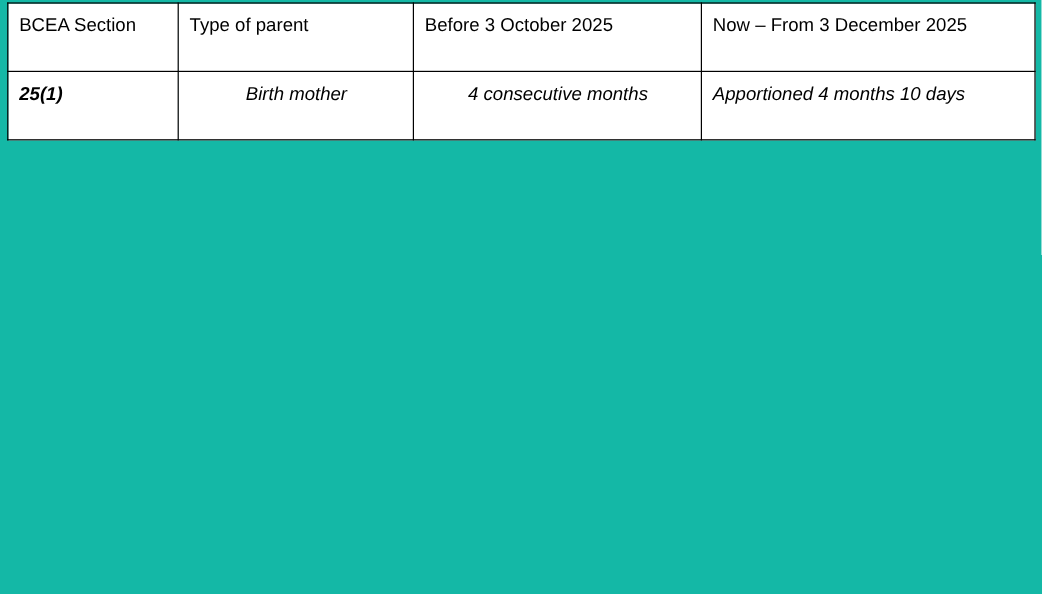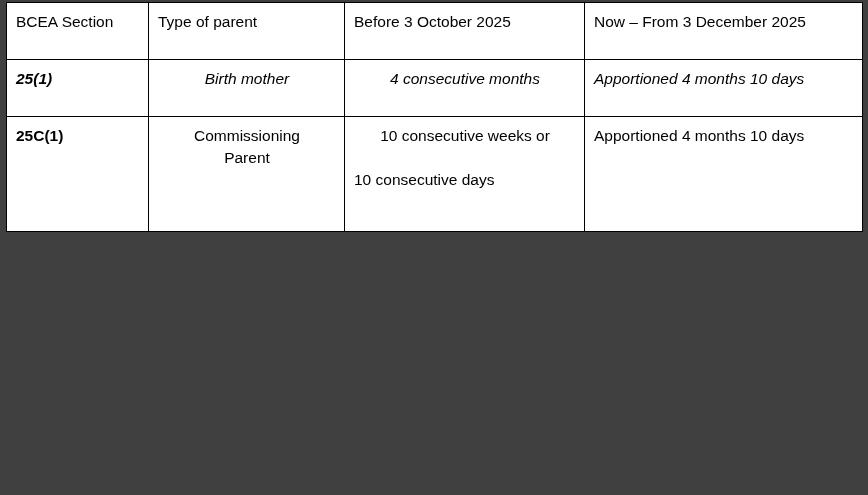--- a/index.html
+++ b/index.html
@@ -8,21 +8,21 @@
     background: #ffffff;
   }
   body {
     font-family: "Liberation Sans", sans-serif;
     color: #000000;
   }
   .page {
     width: 868px;
     height: 495px;
     position: relative;
-    background: #404040;
+    background: #14b8a6;
     overflow: hidden;
     box-sizing: border-box;
   }
   table.bcea-table {
     border-collapse: collapse;
     width: 856px;
     margin-left: 6px;
     margin-top: 2px;
     table-layout: fixed;
   }
@@ -97,27 +97,15 @@
       <tr class="row-1">
         <td class="sect">25(1)</td>
         <td>
           <span class="plain-line">Birth mother</span>
         </td>
         <td>
           <span class="plain-line">4 consecutive months</span>
         </td>
         <td>Apportioned 4 months 10 days</td>
       </tr>
-      <tr class="row-4">
-        <td class="sect">25C(1)</td>
-        <td>
-          <span class="plain-line">Commissioning</span>
-          <span class="plain-line">Parent</span>
-        </td>
-        <td>
-          <span class="plain-line">10 consecutive weeks or</span>
-          <span class="line-gap">10 consecutive days</span>
-        </td>
-        <td>Apportioned 4 months 10 days</td>
-      </tr>
     </tbody>
   </table>
 </div>
 
 </body></html>

